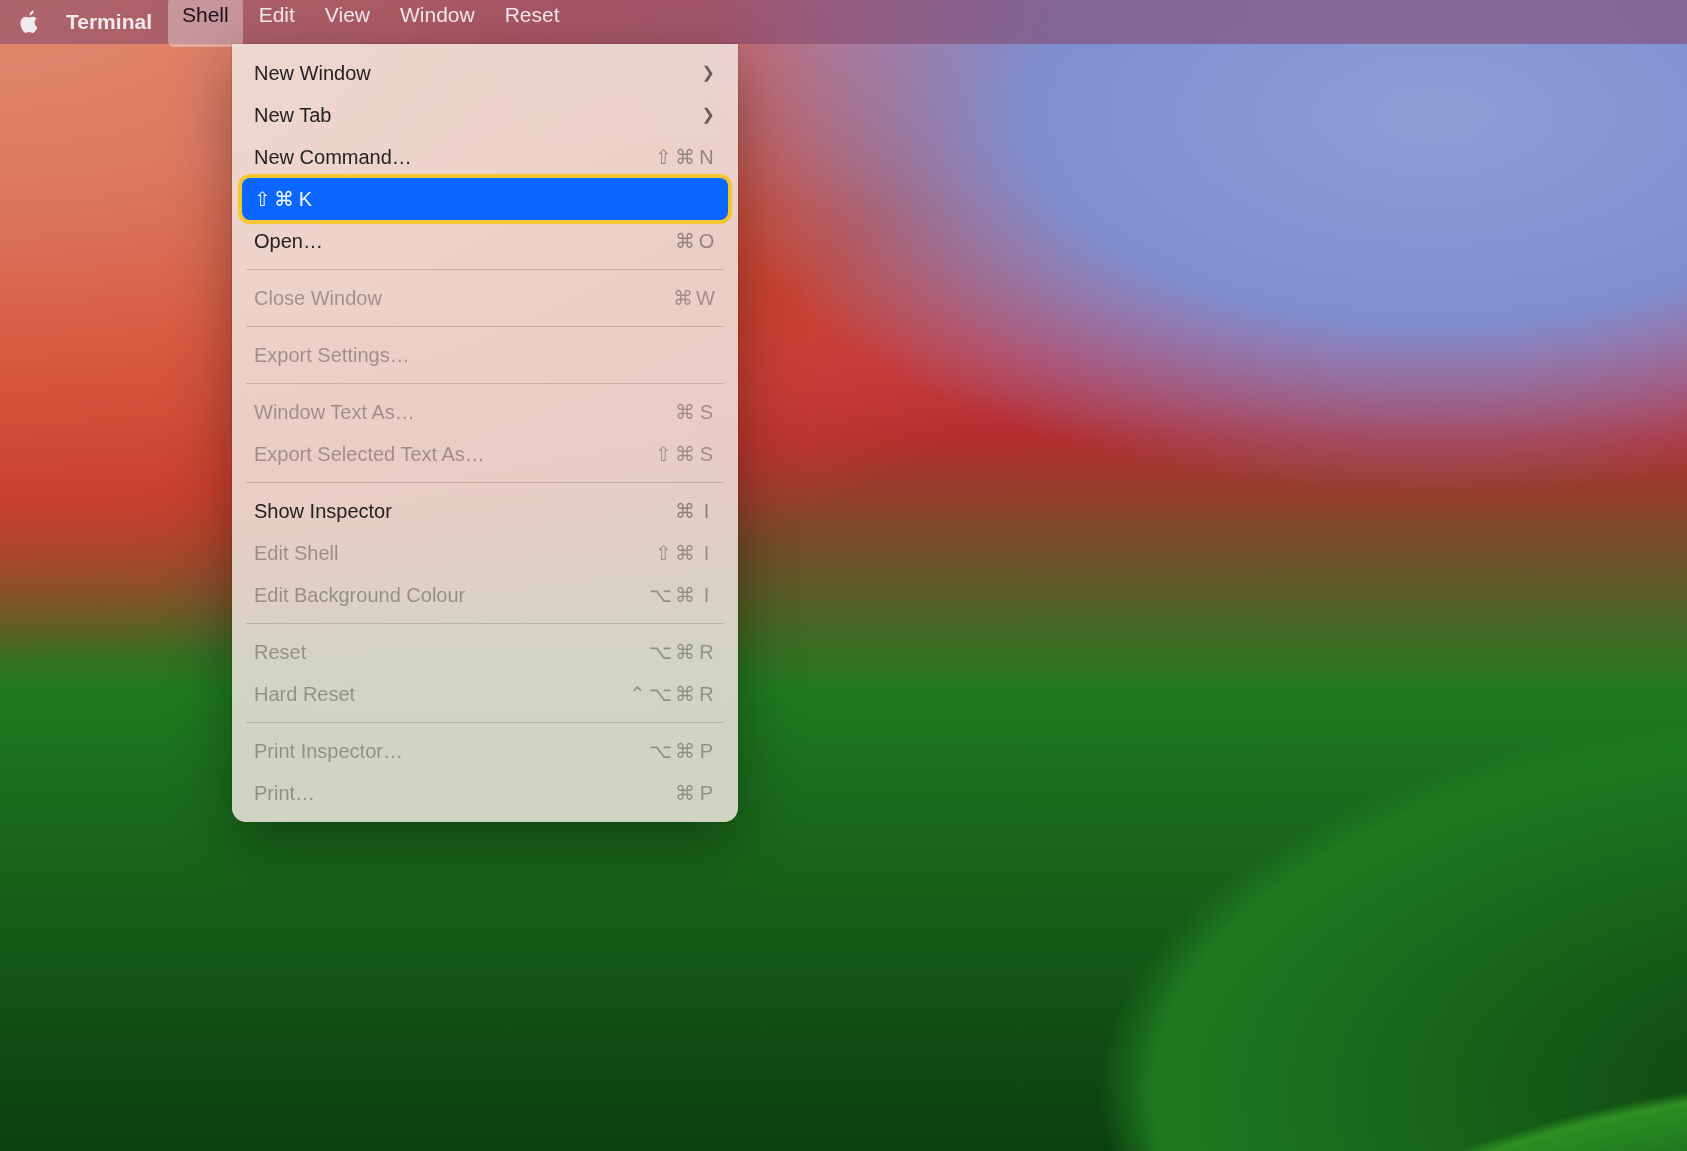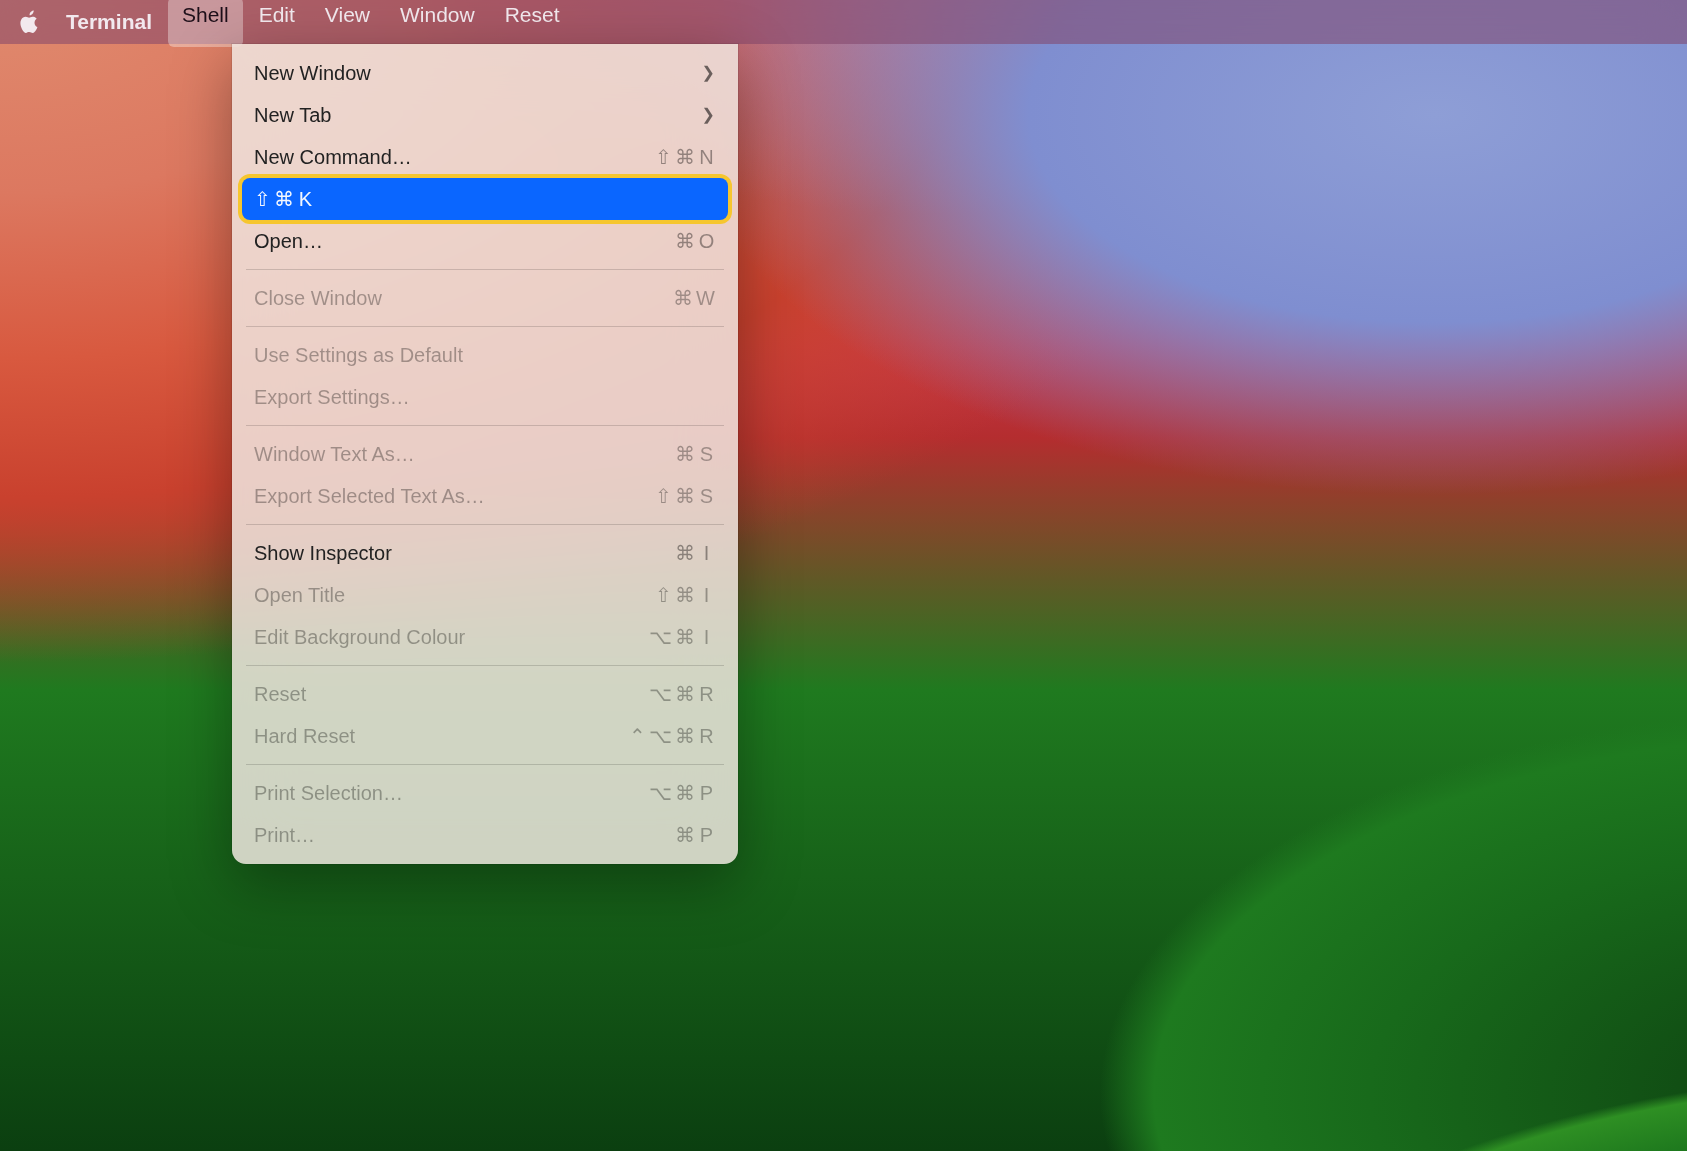--- a/index.html
+++ b/index.html
@@ -181,24 +181,20 @@
     <div class="sep"></div>
     <div class="item disabled">
       <span class="label">Close Window</span>
       <span class="shortcut">
         <span class="sc-sym">⌘</span>
         <span class="sc-sym">W</span>
       </span>
     </div>
     <div class="sep"></div>
     <div class="item disabled">
-      <span class="label">Use Settings as Default</span>
-      <span class="shortcut"></span>
-    </div>
-    <div class="item disabled">
       <span class="label">Export Settings…</span>
       <span class="shortcut"></span>
     </div>
     <div class="sep"></div>
     <div class="item disabled">
       <span class="label">Window Text As…</span>
       <span class="shortcut">
         <span class="sc-sym">⌘</span>
         <span class="sc-sym">S</span>
       </span>
@@ -213,21 +209,21 @@
     </div>
     <div class="sep"></div>
     <div class="item">
       <span class="label">Show Inspector</span>
       <span class="shortcut">
         <span class="sc-sym">⌘</span>
         <span class="sc-sym">I</span>
       </span>
     </div>
     <div class="item disabled">
-      <span class="label">Open Title</span>
+      <span class="label">Edit Shell</span>
       <span class="shortcut">
         <span class="sc-sym">⇧</span>
         <span class="sc-sym">⌘</span>
         <span class="sc-sym">I</span>
       </span>
     </div>
     <div class="item disabled">
       <span class="label">Edit Background Colour</span>
       <span class="shortcut">
         <span class="sc-sym">⌥</span>
@@ -248,21 +244,21 @@
       <span class="label">Hard Reset</span>
       <span class="shortcut">
         <span class="sc-sym">⌃</span>
         <span class="sc-sym">⌥</span>
         <span class="sc-sym">⌘</span>
         <span class="sc-sym">R</span>
       </span>
     </div>
     <div class="sep"></div>
     <div class="item disabled">
-      <span class="label">Print Selection…</span>
+      <span class="label">Print Inspector…</span>
       <span class="shortcut">
         <span class="sc-sym">⌥</span>
         <span class="sc-sym">⌘</span>
         <span class="sc-sym">P</span>
       </span>
     </div>
     <div class="item disabled">
       <span class="label">Print…</span>
       <span class="shortcut">
         <span class="sc-sym">⌘</span>

